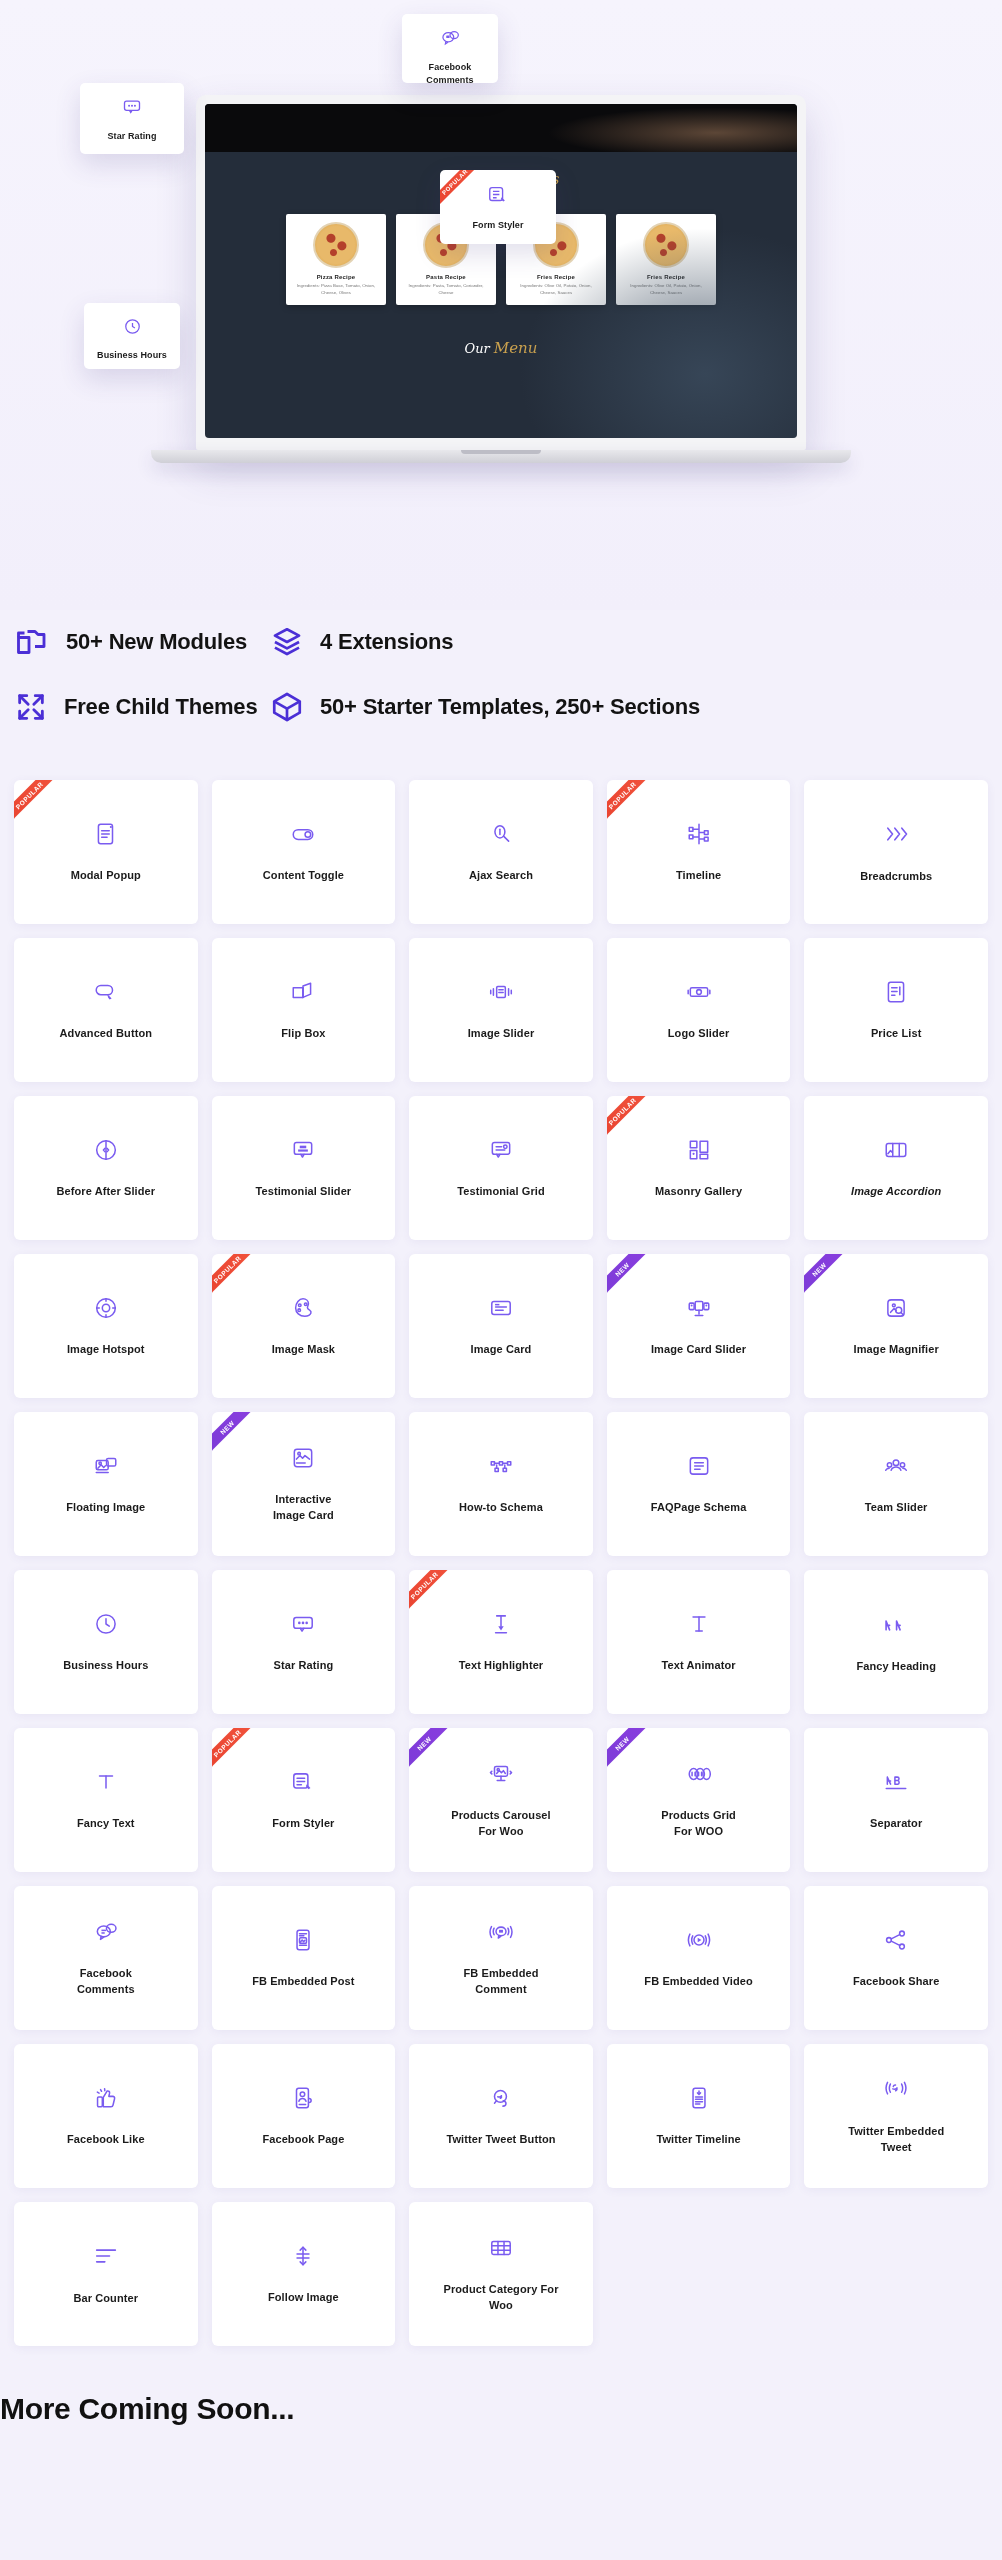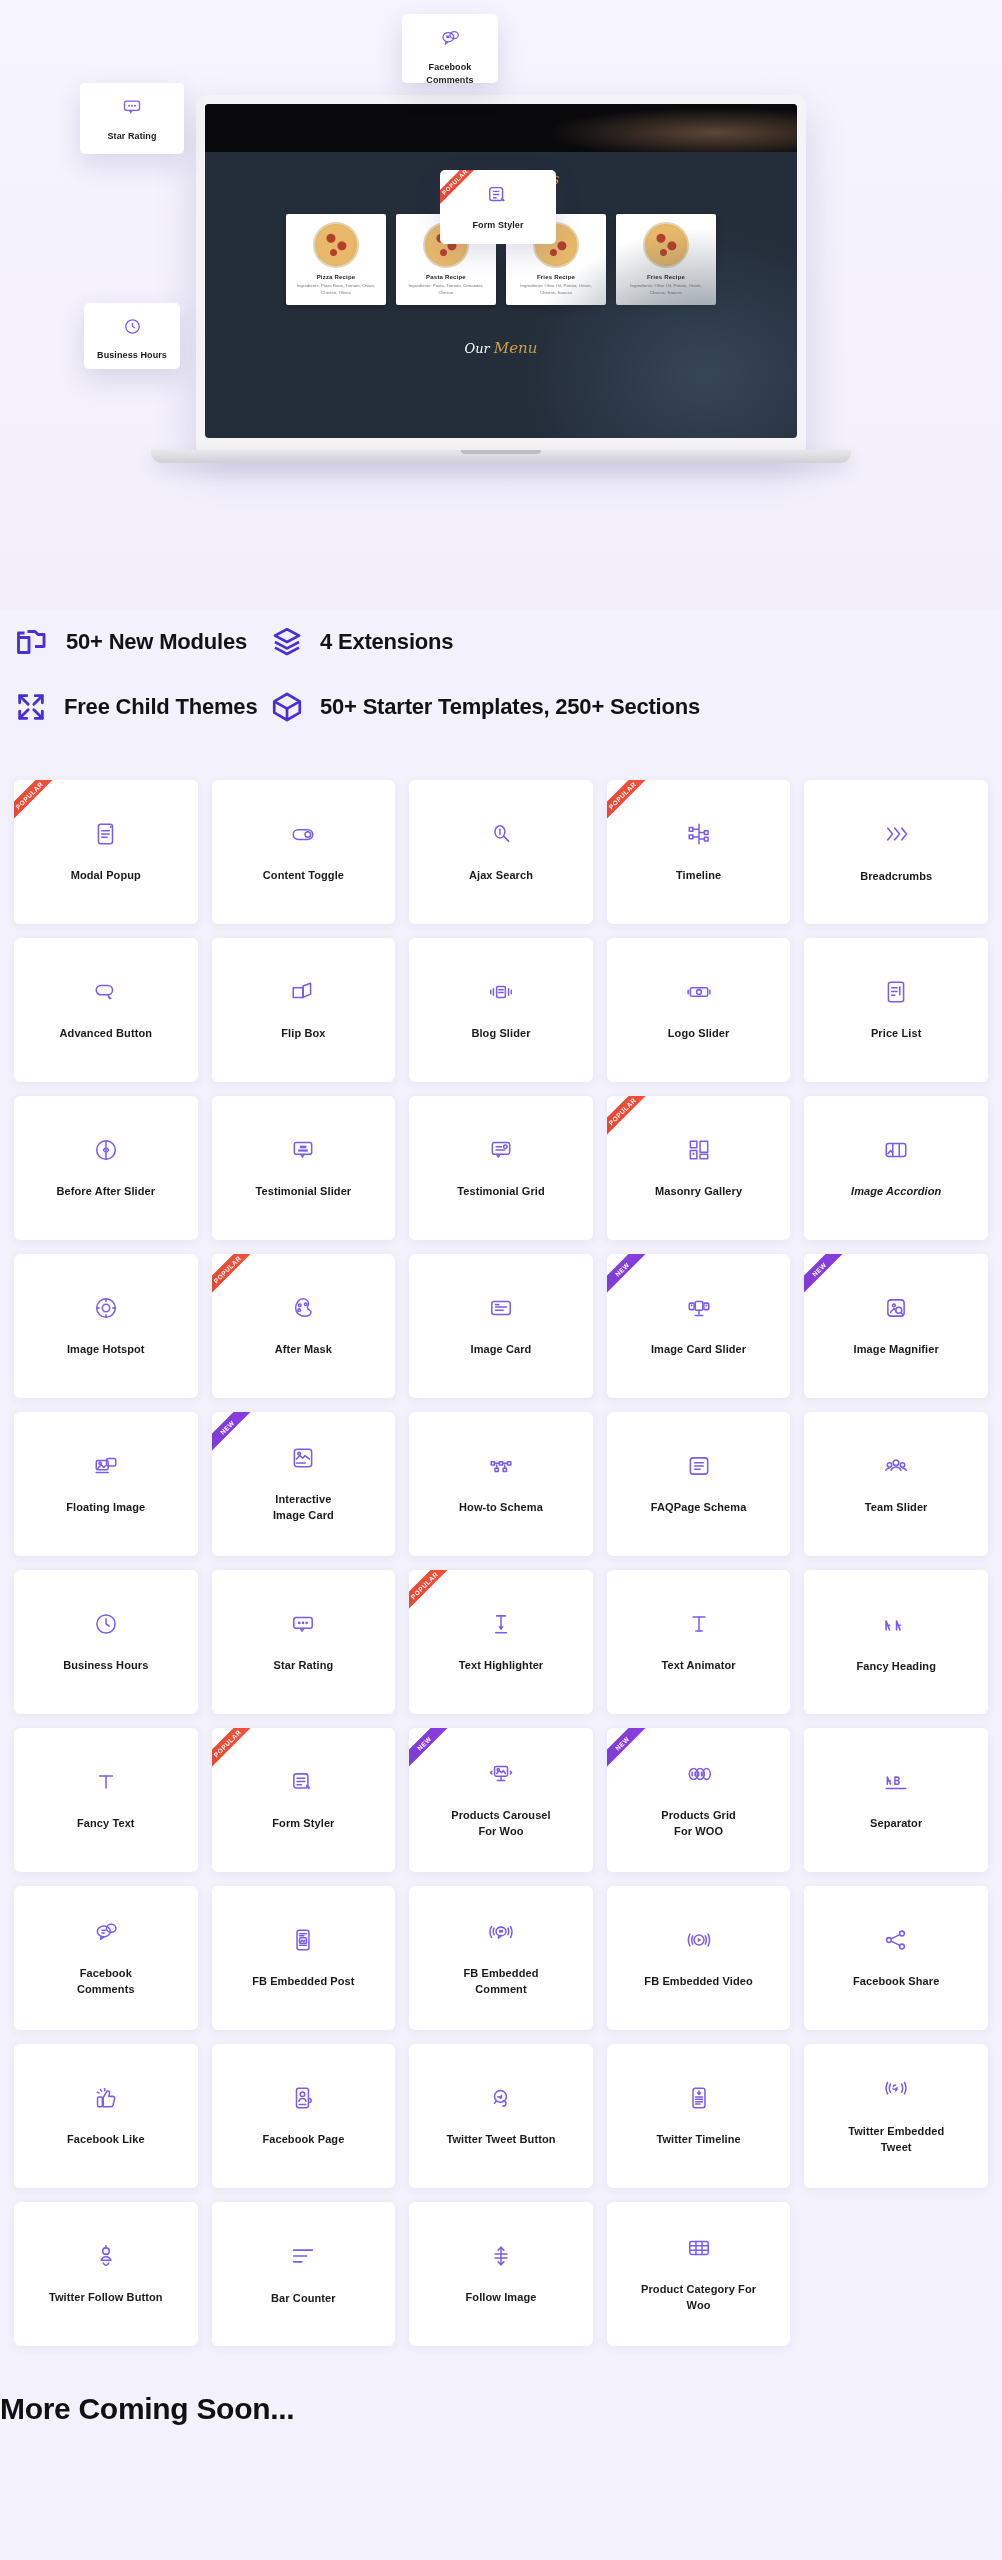--- a/index.html
+++ b/index.html
@@ -384,21 +384,21 @@
             <path d="M12 8v9"></path>
           </svg></span>
         <div class="m-label" style="white-space: pre-line;">Flip Box</div>
       </div>
       <div class="mcard">
         <span class="m-icon"><svg width="26" height="26" viewBox="0 0 24 24" fill="none" stroke="currentColor" stroke-width="1.4" stroke-linecap="round" stroke-linejoin="round">
             <rect x="8" y="7" width="8" height="10" rx="1"></rect>
             <path d="M5 9v6M2.5 10.5v3M19 9v6M21.5 10.5v3"></path>
             <path d="M10 10h4M10 12.5h4"></path>
           </svg></span>
-        <div class="m-label" style="white-space: pre-line;">Blog Slider</div>
+        <div class="m-label" style="white-space: pre-line;">Image Slider</div>
       </div>
       <div class="mcard">
         <span class="m-icon"><svg width="26" height="26" viewBox="0 0 24 24" fill="none" stroke="currentColor" stroke-width="1.4" stroke-linecap="round" stroke-linejoin="round">
             <rect x="4" y="8" width="16" height="8" rx="1.5"></rect>
             <circle cx="12" cy="12" r="2.2"></circle>
             <path d="M2 10.5v3M22 10.5v3"></path>
           </svg></span>
         <div class="m-label" style="white-space: pre-line;">Logo Slider</div>
       </div>
       <div class="mcard">
@@ -463,21 +463,21 @@
         <div class="m-label" style="white-space: pre-line;">Image Hotspot</div>
       </div>
       <div class="mcard">
         <div class="ribbon popular">POPULAR</div>
         <span class="m-icon"><svg width="26" height="26" viewBox="0 0 24 24" fill="none" stroke="currentColor" stroke-width="1.4" stroke-linecap="round" stroke-linejoin="round">
             <path d="M12 3.5c3 0 5 2 5 4.4 0 1.6-.9 2.5-.9 3.8 0 1 1 1.6 2 2.2 1.1.7 1.6 1.6 1.2 2.8-.6 1.7-2.9 2.9-5.6 2.9-4.8 0-8.5-3.3-8.5-7.6 0-4.5 3.3-8.5 6.8-8.5z"></path>
             <circle cx="9" cy="9.5" r="1.2"></circle>
             <circle cx="14.5" cy="8.5" r="1.2"></circle>
             <circle cx="8.5" cy="14" r="1.2"></circle>
           </svg></span>
-        <div class="m-label" style="white-space: pre-line;">After Mask</div>
+        <div class="m-label" style="white-space: pre-line;">Image Mask</div>
       </div>
       <div class="mcard">
         <span class="m-icon"><svg width="26" height="26" viewBox="0 0 24 24" fill="none" stroke="currentColor" stroke-width="1.4" stroke-linecap="round" stroke-linejoin="round">
             <rect x="3.5" y="6" width="17" height="12" rx="2"></rect>
             <path d="M7 11h10M7 14h7"></path>
             <rect x="6.5" y="8.2" width="4" height="1.4" fill="currentColor" stroke="none"></rect>
           </svg></span>
         <div class="m-label" style="white-space: pre-line;">Image Card</div>
       </div>
       <div class="mcard">
@@ -727,29 +727,20 @@
       <div class="mcard">
         <span class="m-icon"><svg width="26" height="26" viewBox="0 0 24 24" fill="none" stroke="currentColor" stroke-width="1.4" stroke-linecap="round" stroke-linejoin="round">
             <path d="M9 11c1.6.7 3 .2 3.9-1 .3 1-.2 2.1-1.2 2.7"></path>
             <path d="M9.5 8.8c.2-1 1-1.6 2-1.4"></path>
             <path d="M6.8 6.5c-1.2 2.4-1.2 5.2 0 7.6M4.2 5c-1.8 3.4-1.8 7.2 0 10.6M17.2 6.5c1.2 2.4 1.2 5.2 0 7.6M19.8 5c1.8 3.4 1.8 7.2 0 10.6"></path>
           </svg></span>
         <div class="m-label" style="white-space: pre-line;">Twitter Embedded
 Tweet</div>
       </div>
       <div class="mcard">
-        <span class="m-icon"><svg width="26" height="26" viewBox="0 0 24 24" fill="none" stroke="currentColor" stroke-width="1.4" stroke-linecap="round" stroke-linejoin="round">
-            <circle cx="12" cy="7.5" r="3"></circle>
-            <path d="M7.5 16c.8-2.2 2.5-3.3 4.5-3.3s3.7 1.1 4.5 3.3z"></path>
-            <path d="M9.5 18.5c.6 1.3 1.5 2 2.5 2s1.9-.7 2.5-2"></path>
-            <path d="M12 4.5v-2"></path>
-          </svg></span>
-        <div class="m-label" style="white-space: pre-line;">Twitter Follow Button</div>
-      </div>
-      <div class="mcard">
         <span class="m-icon"><svg width="28" height="28" viewBox="0 0 24 24" fill="none" stroke="currentColor" stroke-width="1.4" stroke-linecap="round" stroke-linejoin="round">
             <path d="M4 7h16M4 12h11M4 17h7" <="" svg=""></path>
           </svg></span>
         <div class="m-label" style="white-space: pre-line;">Bar Counter</div>
       </div>
       <div class="mcard">
         <span class="m-icon"><svg width="26" height="26" viewBox="0 0 24 24" fill="none" stroke="currentColor" stroke-width="1.4" stroke-linecap="round" stroke-linejoin="round">
             <path d="M12 4v16"></path>
             <path d="M9.4 6.6L12 4l2.6 2.6M9.4 17.4L12 20l2.6-2.6"></path>
             <path d="M6.5 10.2h11M6.5 13.8h11"></path>

